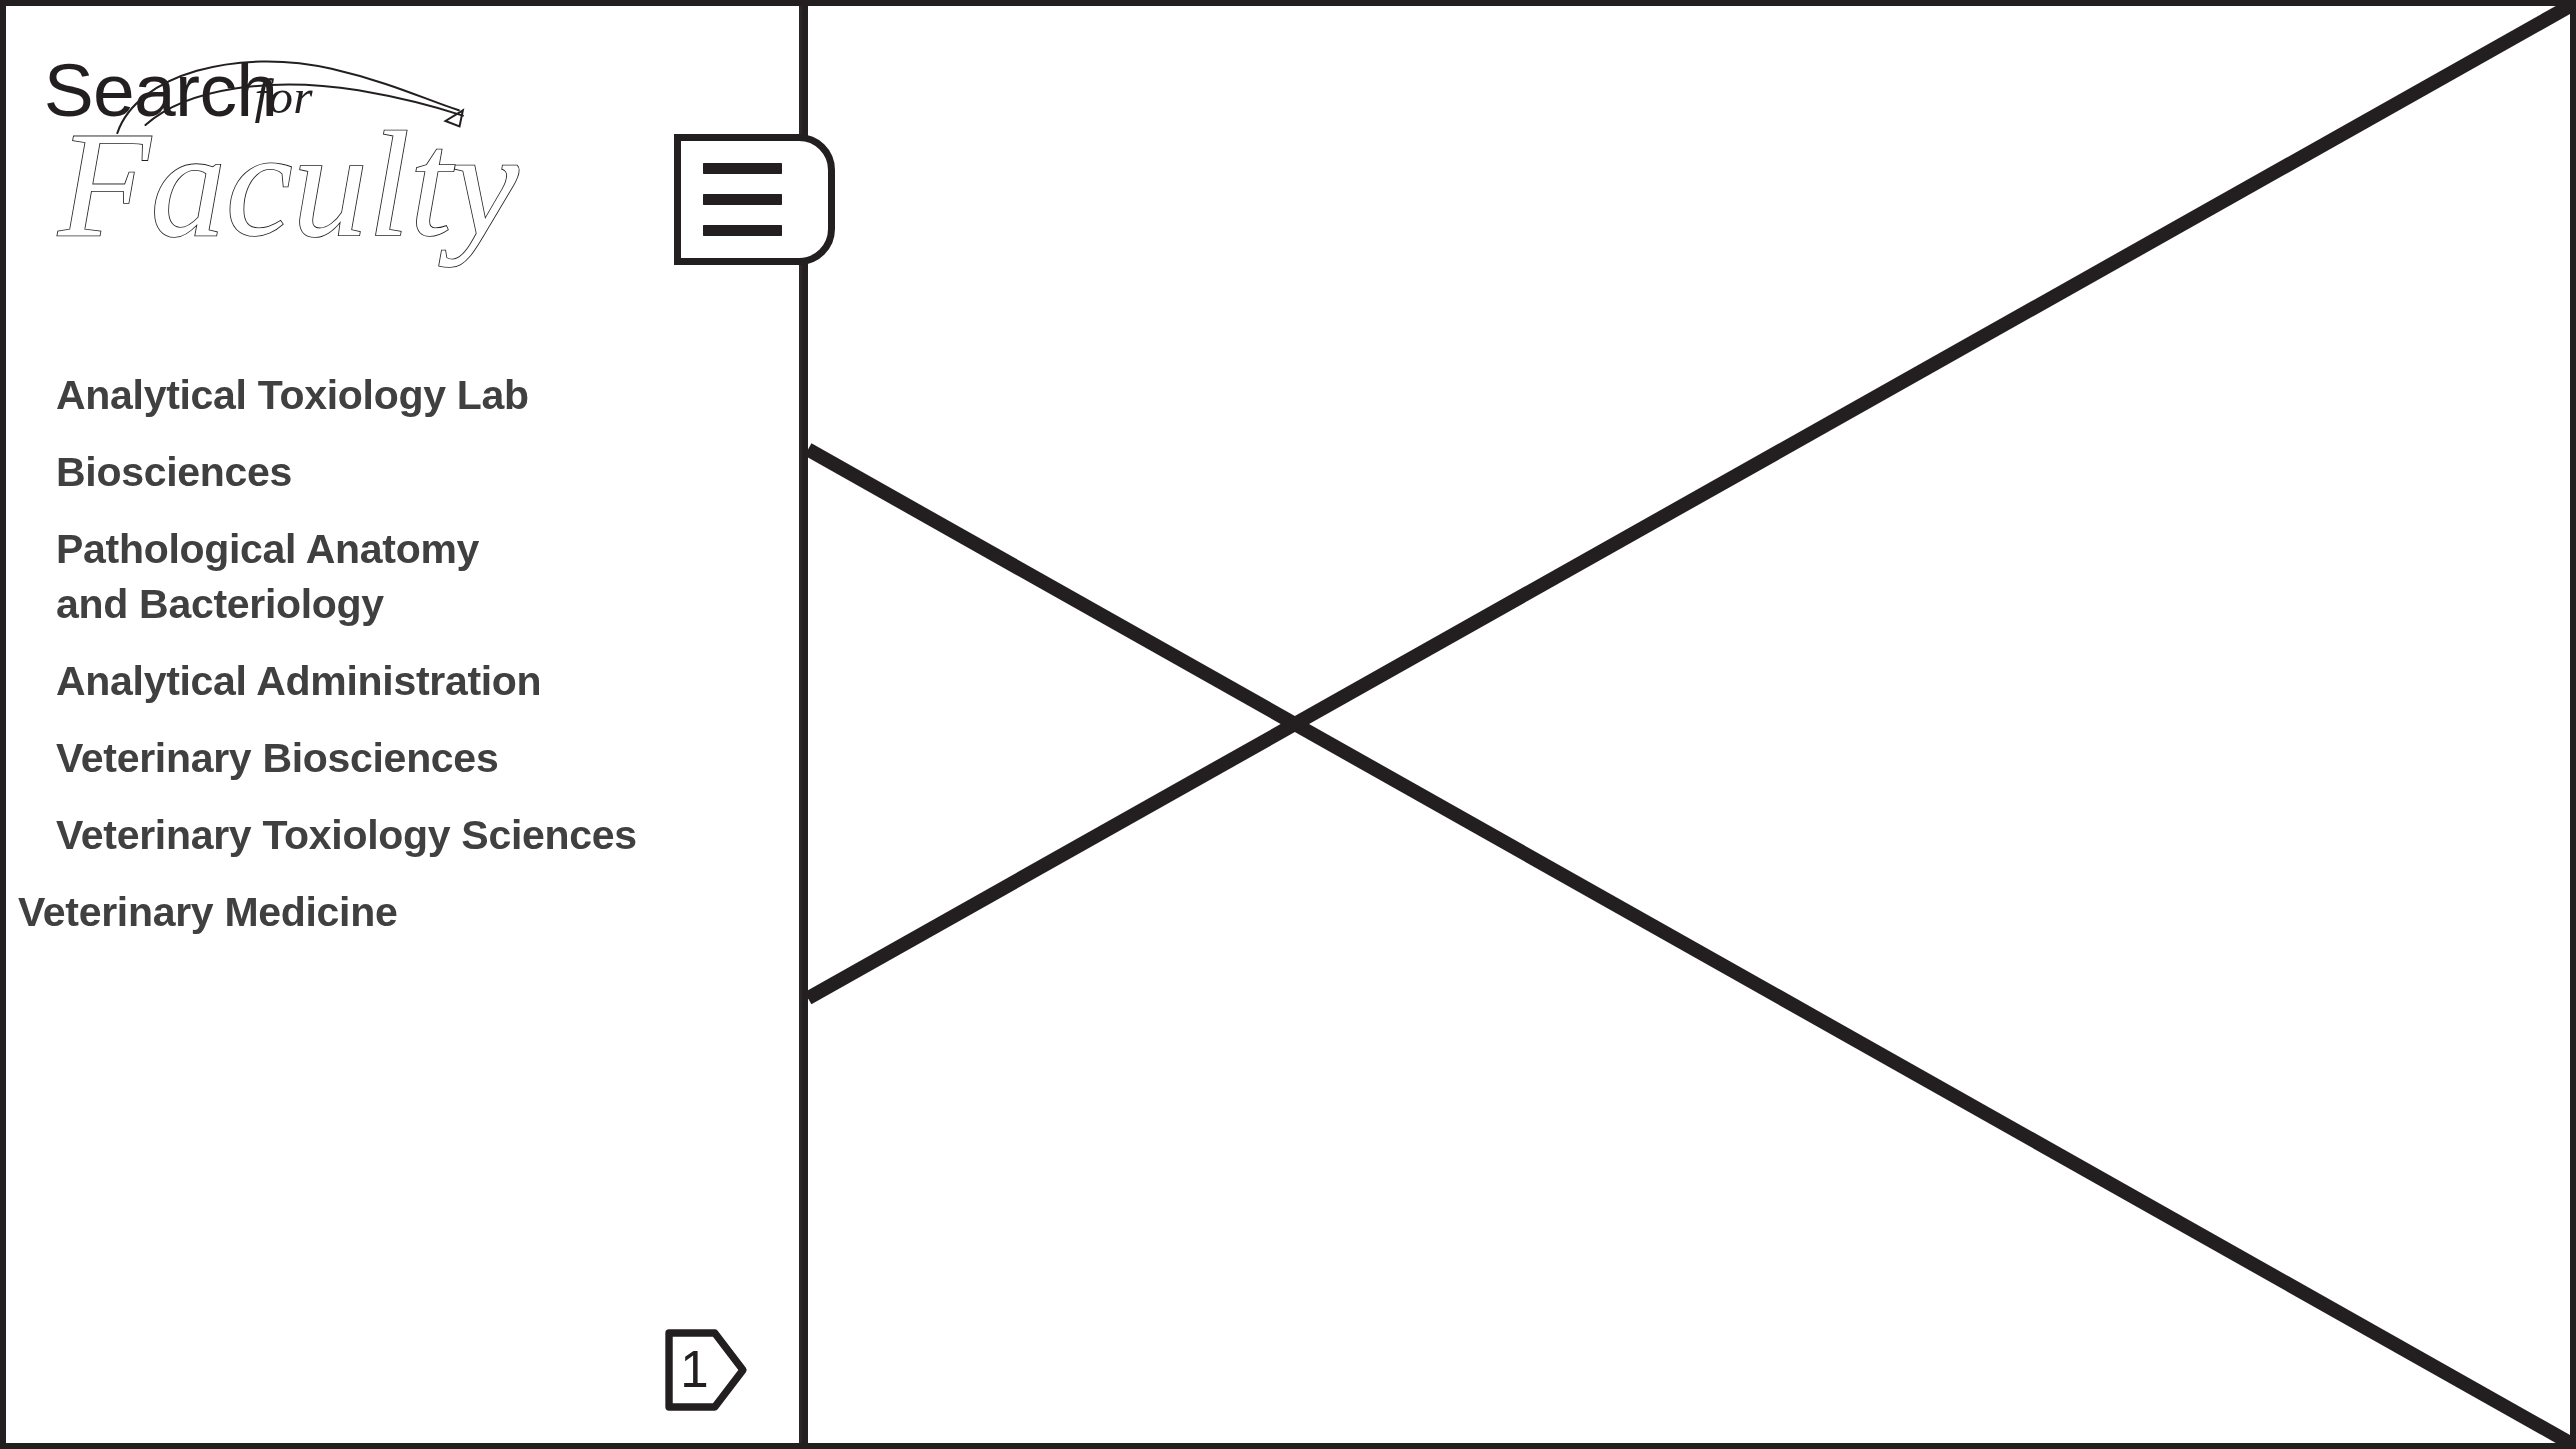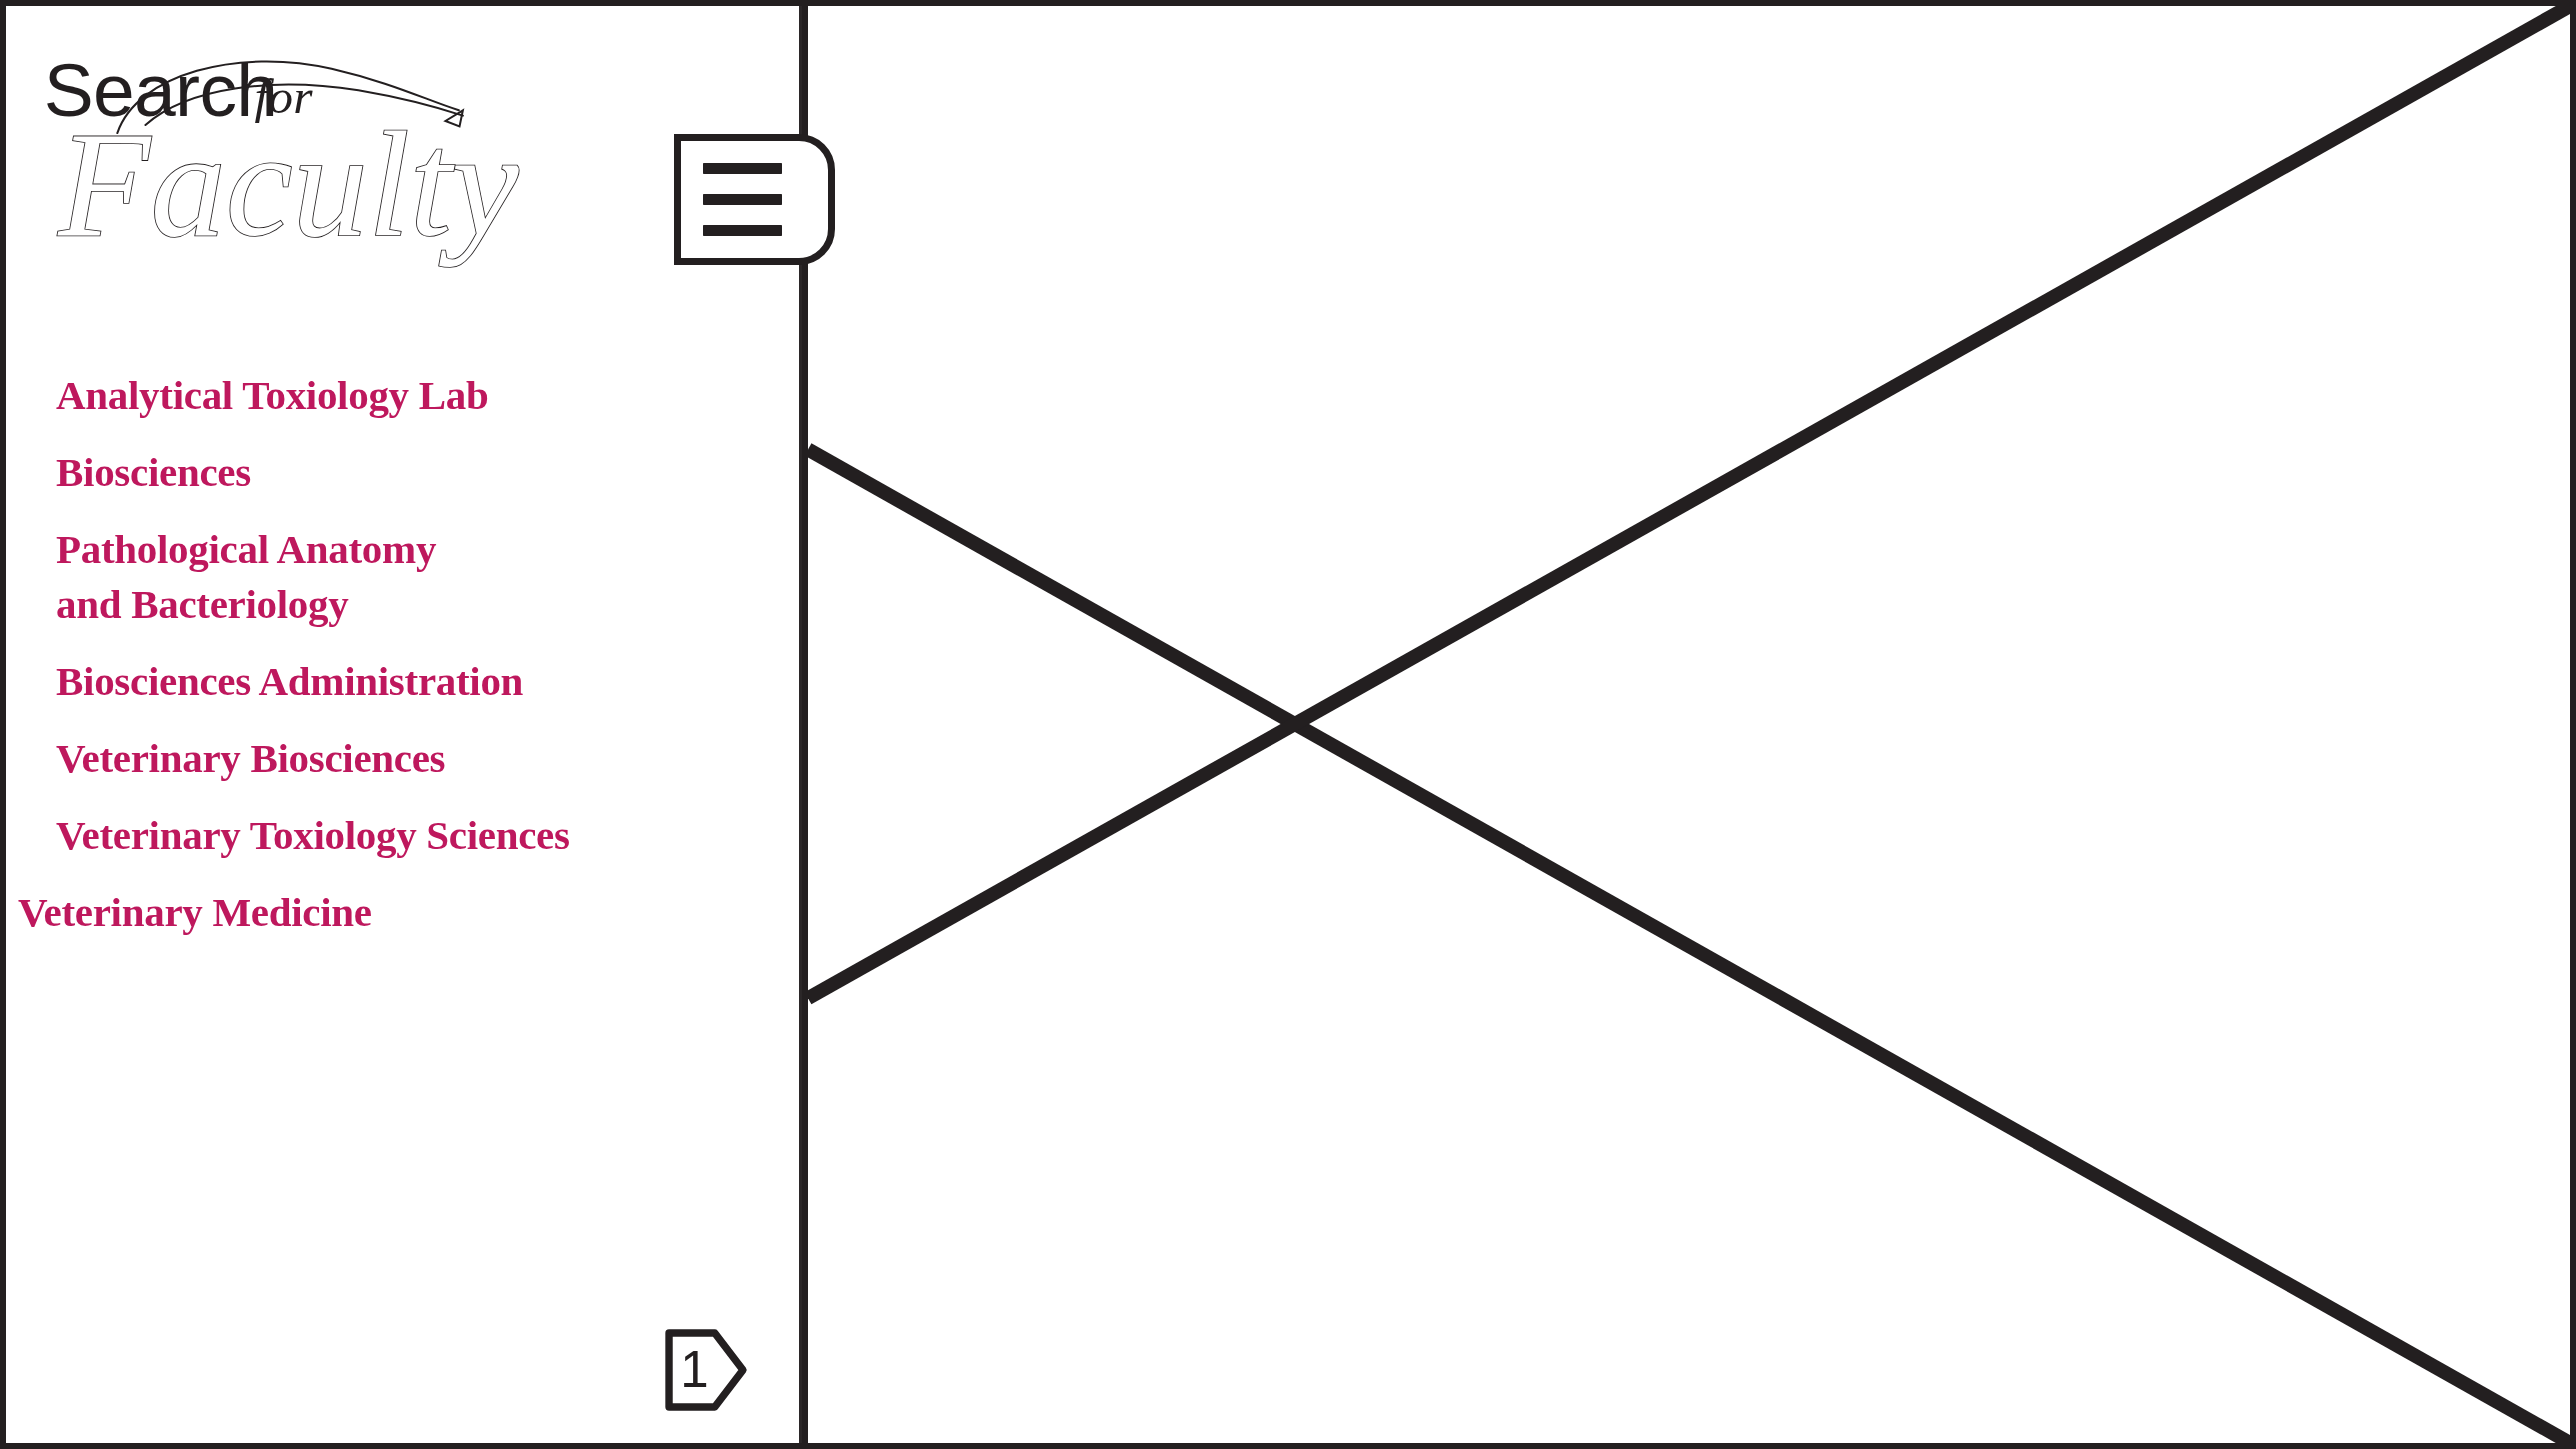--- a/index.html
+++ b/index.html
@@ -139,25 +139,25 @@
   
   .dept-list {
     position: absolute;
     left: 0;
     top: 362px;
     width: 771px;
   }
   .dept-item {
     padding: 0 0 0 50px;
     margin: 0 0 22px 0;
-    font-family: Liberation Serif, serif;
+    font-family: Liberation Sans, sans-serif;
     font-weight: bold;
     font-size: 41px;
     line-height: 1.34;
-    color: #be185d;
+    color: #404040;
     letter-spacing: -0.3px;
     cursor: pointer;
     white-space: pre-line;
   }
   .dept-item:last-child { margin-bottom: 0; padding-left: 12px; }
 
   
   .page-tag {
     position: absolute;
     left: 665px;
@@ -204,21 +204,21 @@
 
         <text class="logo-word-faculty" x="22" y="282">Faculty</text>
       </svg>
     </div>
 
     <nav class="dept-list">
       <div class="dept-item">Analytical Toxiology Lab</div>
       <div class="dept-item">Biosciences</div>
       <div class="dept-item">Pathological Anatomy
 and Bacteriology</div>
-      <div class="dept-item">Biosciences Administration</div>
+      <div class="dept-item">Analytical Administration</div>
       <div class="dept-item">Veterinary Biosciences</div>
       <div class="dept-item">Veterinary Toxiology Sciences</div>
       <div class="dept-item">Veterinary Medicine</div>
     </nav>
 
   </div>
 
   <div class="main-panel">
     <div class="main-canvas">
       <svg viewBox="0 0 2635 2142" preserveAspectRatio="none" xmlns="http://www.w3.org/2000/svg" aria-hidden="true">

